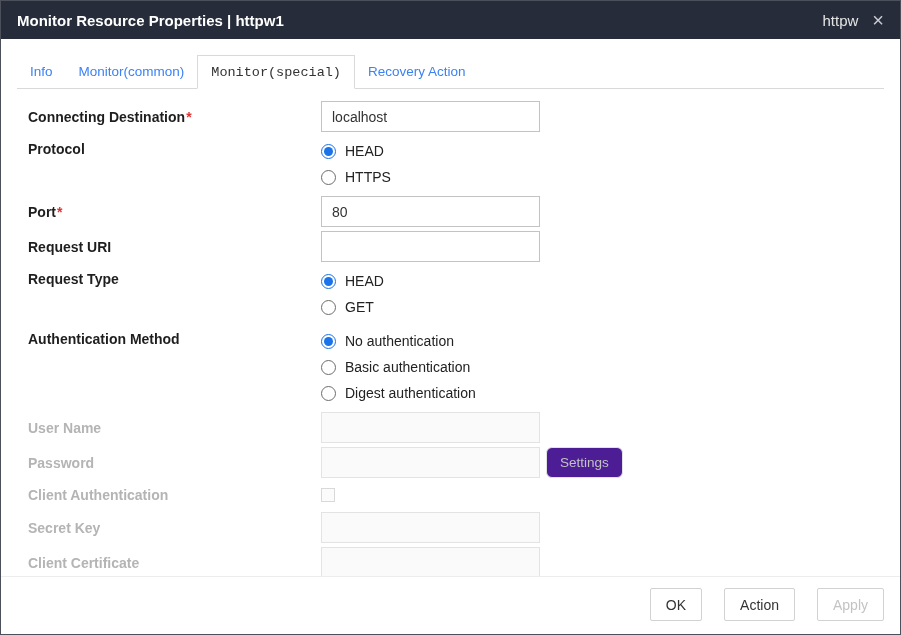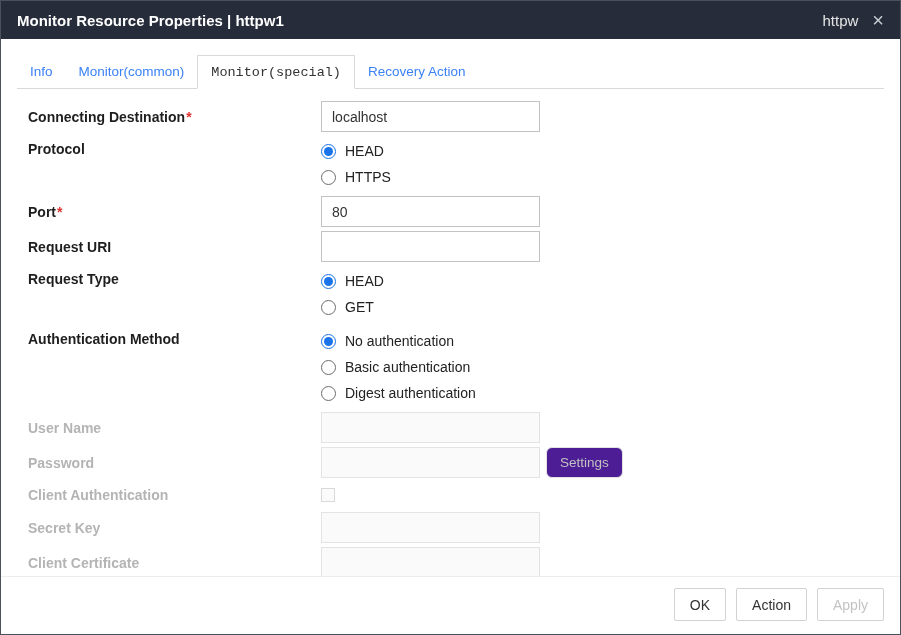--- a/index.html
+++ b/index.html
@@ -107,21 +107,21 @@
   }
   .settings-btn {
     margin-left: 6px; height: 31px; padding: 0 13px;
     background: #4c1d95; border: 1px solid #e2e2e2;
     color: #c2c2c2; font-size: 13.5px; font-family: inherit;
     border-radius: 6px;
   }
   
   .footer {
     flex: 0 0 auto;
-    display: flex; justify-content: flex-end; gap: 10px;
+    display: flex; justify-content: flex-end; gap: 22px;
     padding: 11px 16px 13px;
     border-top: 1px solid #ededed;
   }
   .btn {
     min-width: 46px; height: 33px; padding: 0 15px;
     background: #fff; border: 1px solid #d2d2d2; border-radius: 2px;
     font-size: 14px; color: #333; font-family: inherit; cursor: pointer;
   }
   .btn.disabled { color: #c3c3c3; }
 </style>

